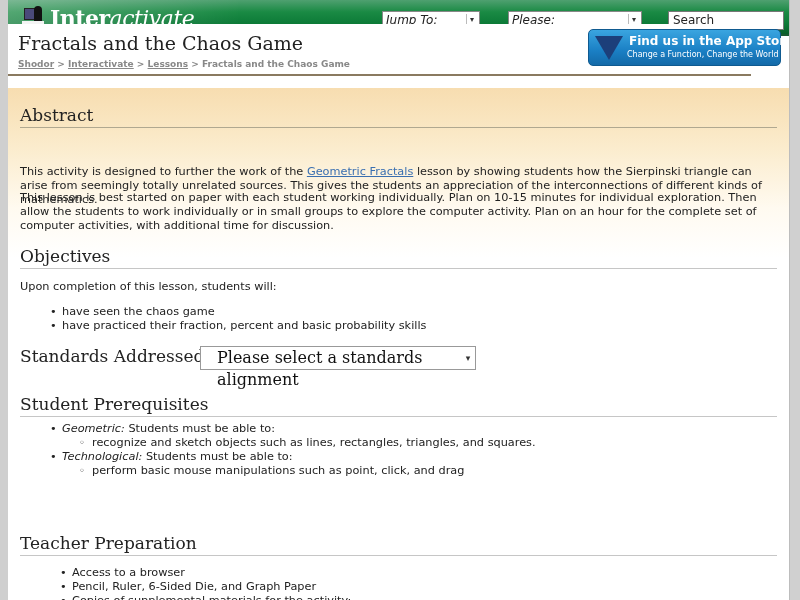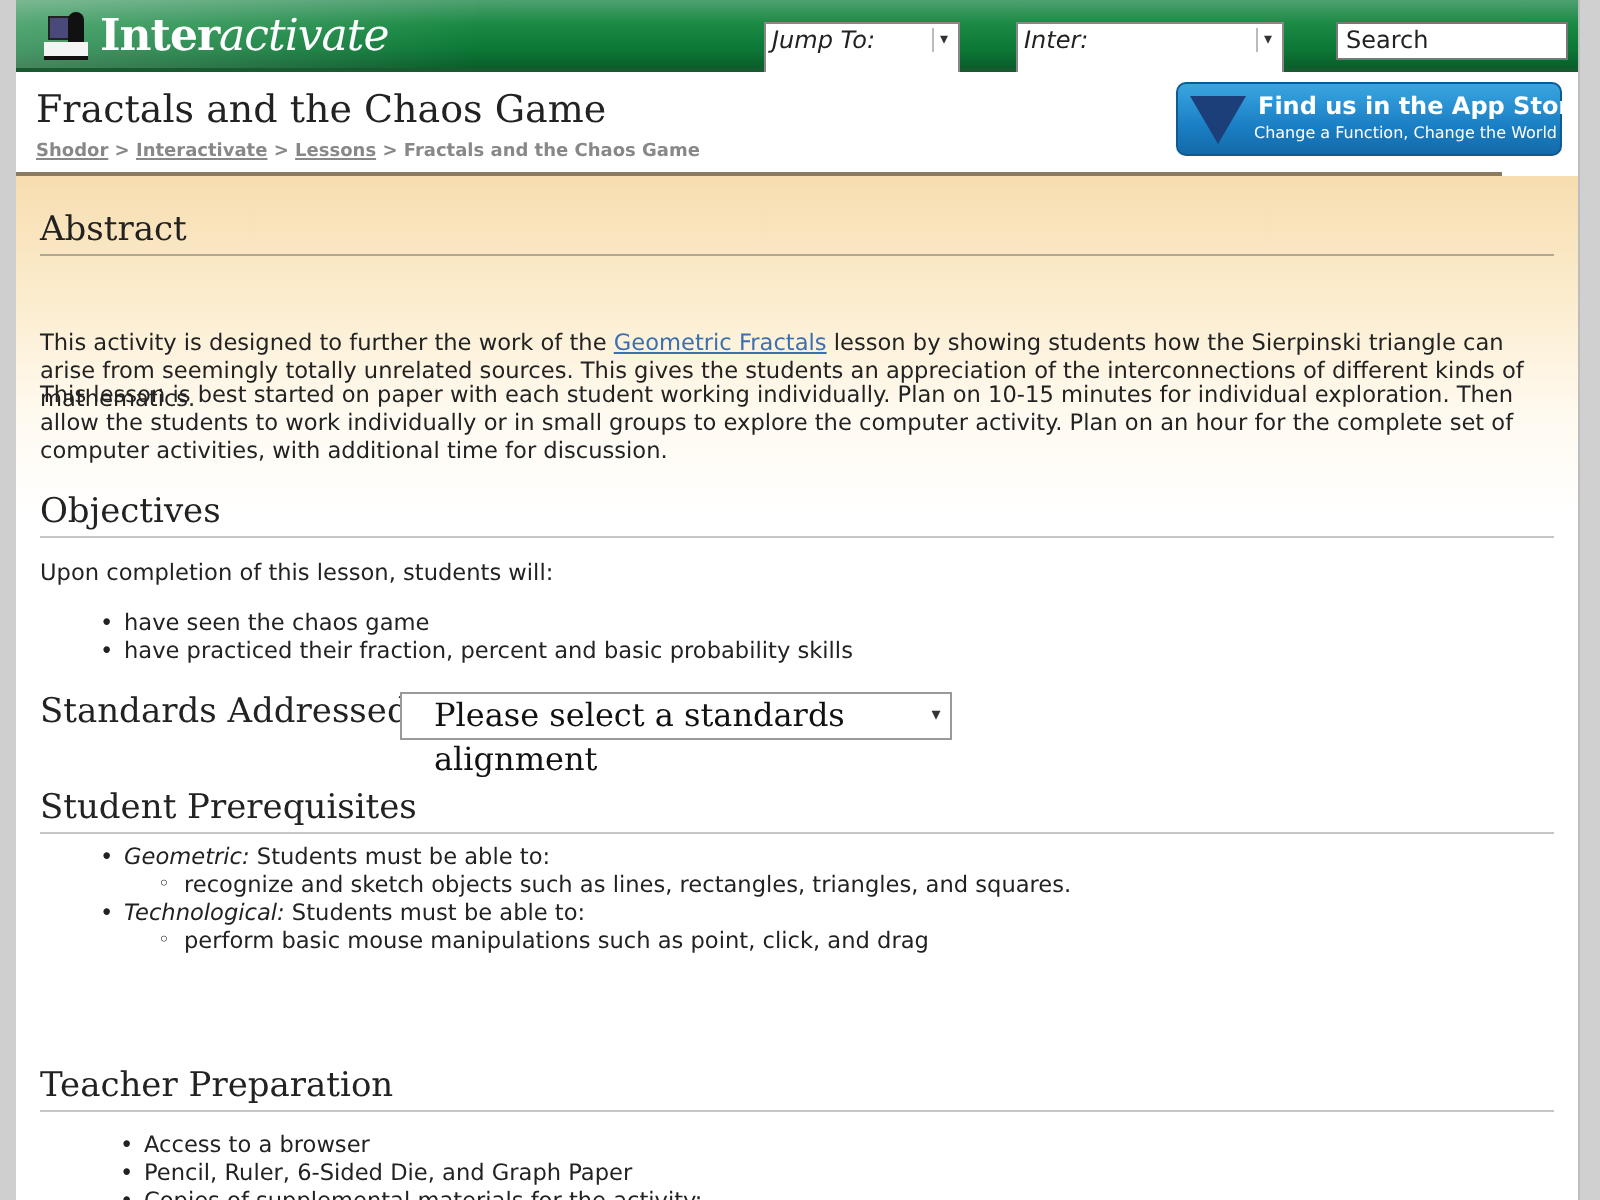--- a/index.html
+++ b/index.html
@@ -13,21 +13,21 @@
   .logo { position:absolute; left:14px; top:4px; height:28px; display:flex; align-items:center; }
   .logo-icon { width:22px; height:24px; position:relative; margin-right:6px; }
   .logo-icon .screen { position:absolute; left:2px; top:2px; width:10px; height:10px; background:#4a4a7a; border:1px solid #222; }
   .logo-icon .person { position:absolute; left:12px; top:0; width:8px; height:16px; background:#111; border-radius:4px 4px 0 0; }
   .logo-icon .book { position:absolute; left:0; top:15px; width:22px; height:7px; background:#f4f4f4; border-bottom:2px solid #111; }
   .logo-text { font-family:"DejaVu Serif", serif; color:#fff; font-size:22px; font-weight:bold; letter-spacing:-0.5px; }
   .logo-text em { font-weight:normal; font-style:italic; }
   .sel { position:absolute; top:11px; height:34px; background:#fff; border:1px solid #888; font-size:12px; color:#222; box-sizing:border-box; padding-left:3px; line-height:16px;font-style:italic; }
   .sel .arrow { position:absolute; right:2px; top:2px; width:10px; height:12px; border-left:1px solid #bbb; font-size:8px; text-align:center; line-height:12px; color:#333; }
   .search-box { position:absolute; left:660px; top:11px; width:116px; height:19px; background:#fff; border:1px solid #777; box-sizing:border-box; font-size:12px; padding-left:4px; line-height:17px; color:#222; }
-  .title-area { position:absolute; left:0; top:36px; width:743px; height:50px; background:#fff; border-bottom:2px solid #8a7a60; }
+  .title-area { position:absolute; left:0; top:24px; width:743px; height:50px; background:#fff; border-bottom:2px solid #8a7a60; }
   .page-title { position:absolute; left:10px; top:8px; font-family:"DejaVu Serif", serif; font-size:19px; color:#222; }
   .breadcrumb { position:absolute; left:10px; top:35px; font-size:9px; color:#888; font-weight:bold; }
   .breadcrumb a { color:#888; text-decoration:underline; }
   .app-btn { position:absolute; left:580px; top:5px; width:193px; height:37px; border-radius:5px;
     background:linear-gradient(180deg,#3aa5e0 0%,#1a7fc4 60%,#146aa8 100%); border:1px solid #0f5a90; box-sizing:border-box; color:#fff; }
   .app-btn .tri { position:absolute; left:6px; top:6px; width:0; height:0; border-left:14px solid transparent; border-right:14px solid transparent; border-top:24px solid #1c3f7a; }
   .app-btn .l1 { position:absolute; left:40px; top:4px; font-size:12px; font-weight:bold; white-space:nowrap; }
   .app-btn .l2 { position:absolute; left:38px; top:20px; font-size:8px; white-space:nowrap; }
   .content { position:absolute; left:0; top:88px; width:781px; height:512px;
     background:linear-gradient(180deg,#f7ddb0 0px,#fbeccd 60px,#fffaf0 120px,#ffffff 170px); }
@@ -58,21 +58,21 @@
           <div class="person"></div>
           <div class="book"></div>
       </div>
       <span class="logo-text"><span>Inter</span><em>activate</em></span>
     </div>
     <div class="sel" style="left:374px;width:98px;">
       <span>Jump To:</span>
       <span class="arrow">▾</span>
     </div>
     <div class="sel" style="left:500px;width:134px;">
-      <span>Inter:</span>
+      <span>Please:</span>
       <span class="arrow">▾</span>
     </div>
     <div class="search-box">
       <span>Search</span>
     </div>
   </div>
 
   <div class="title-area">
     <div class="page-title">Fractals and the Chaos Game</div>
     <div class="breadcrumb">

